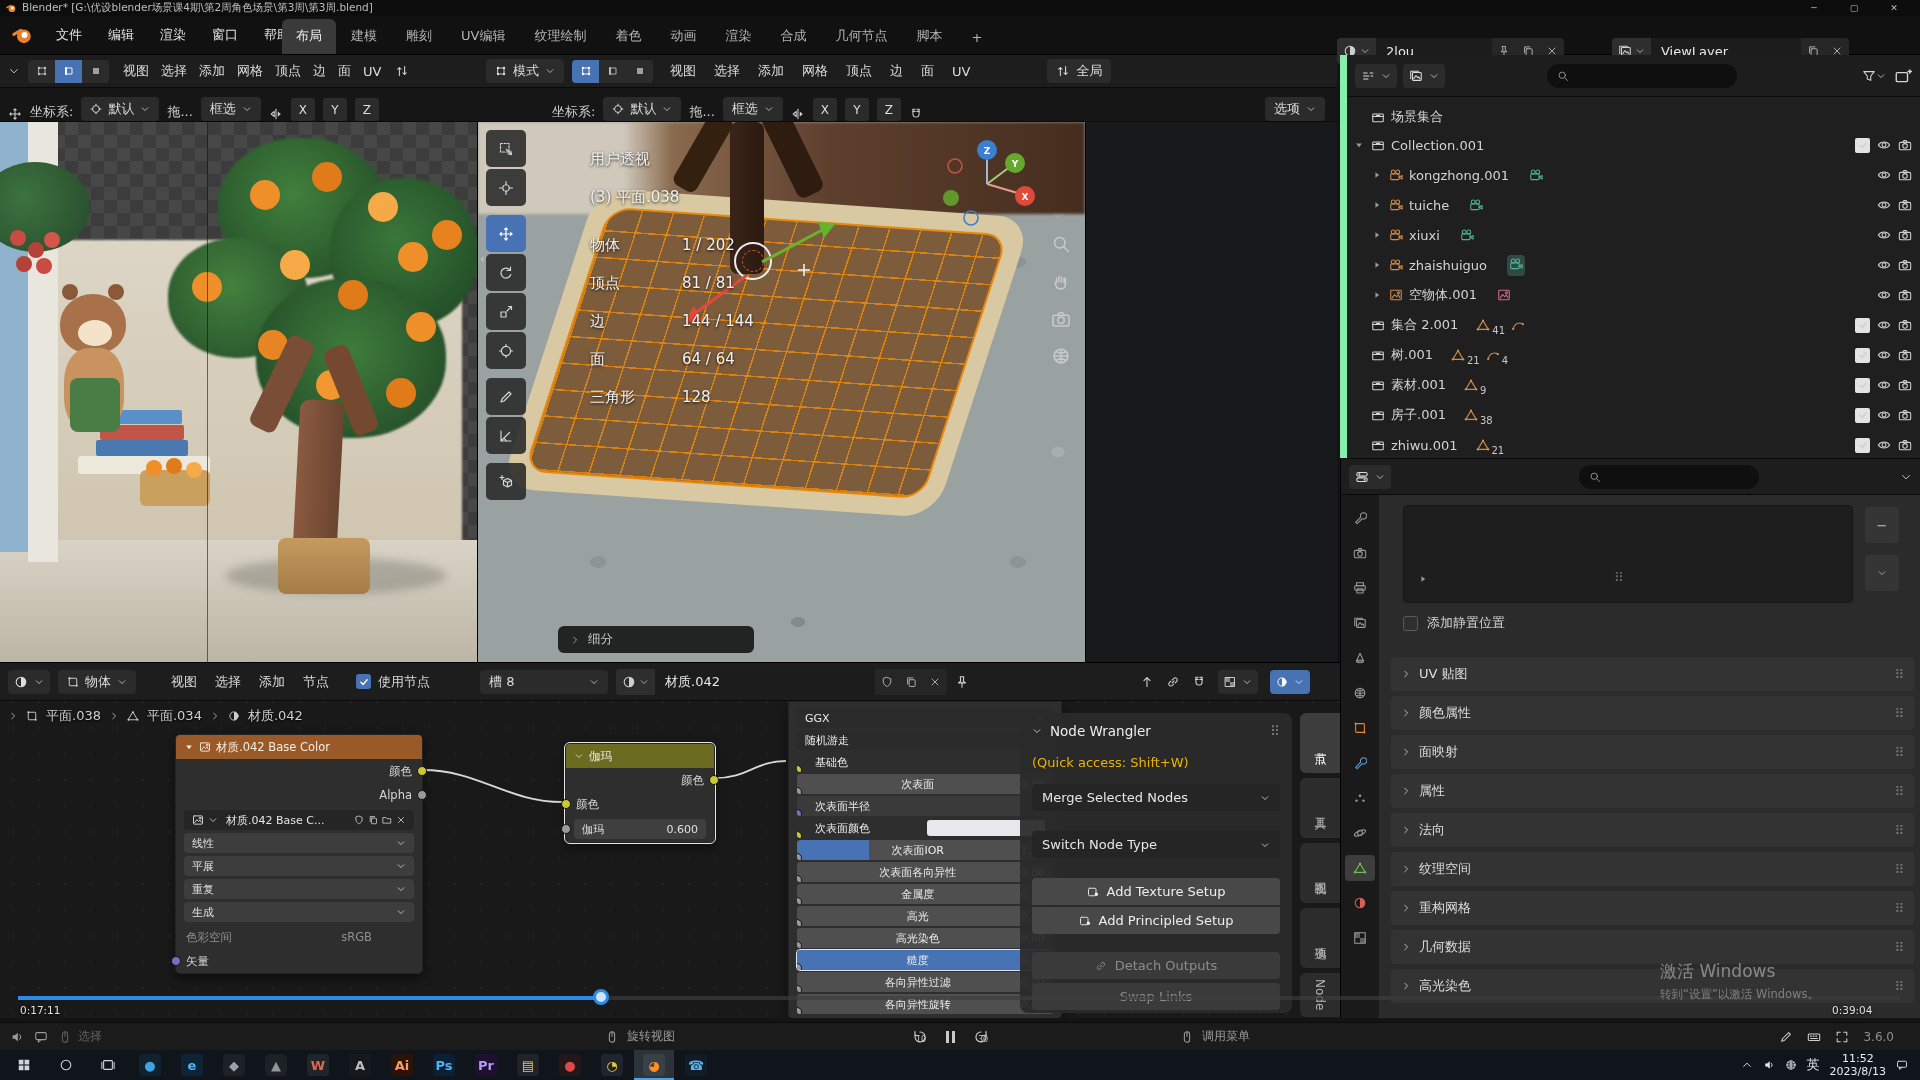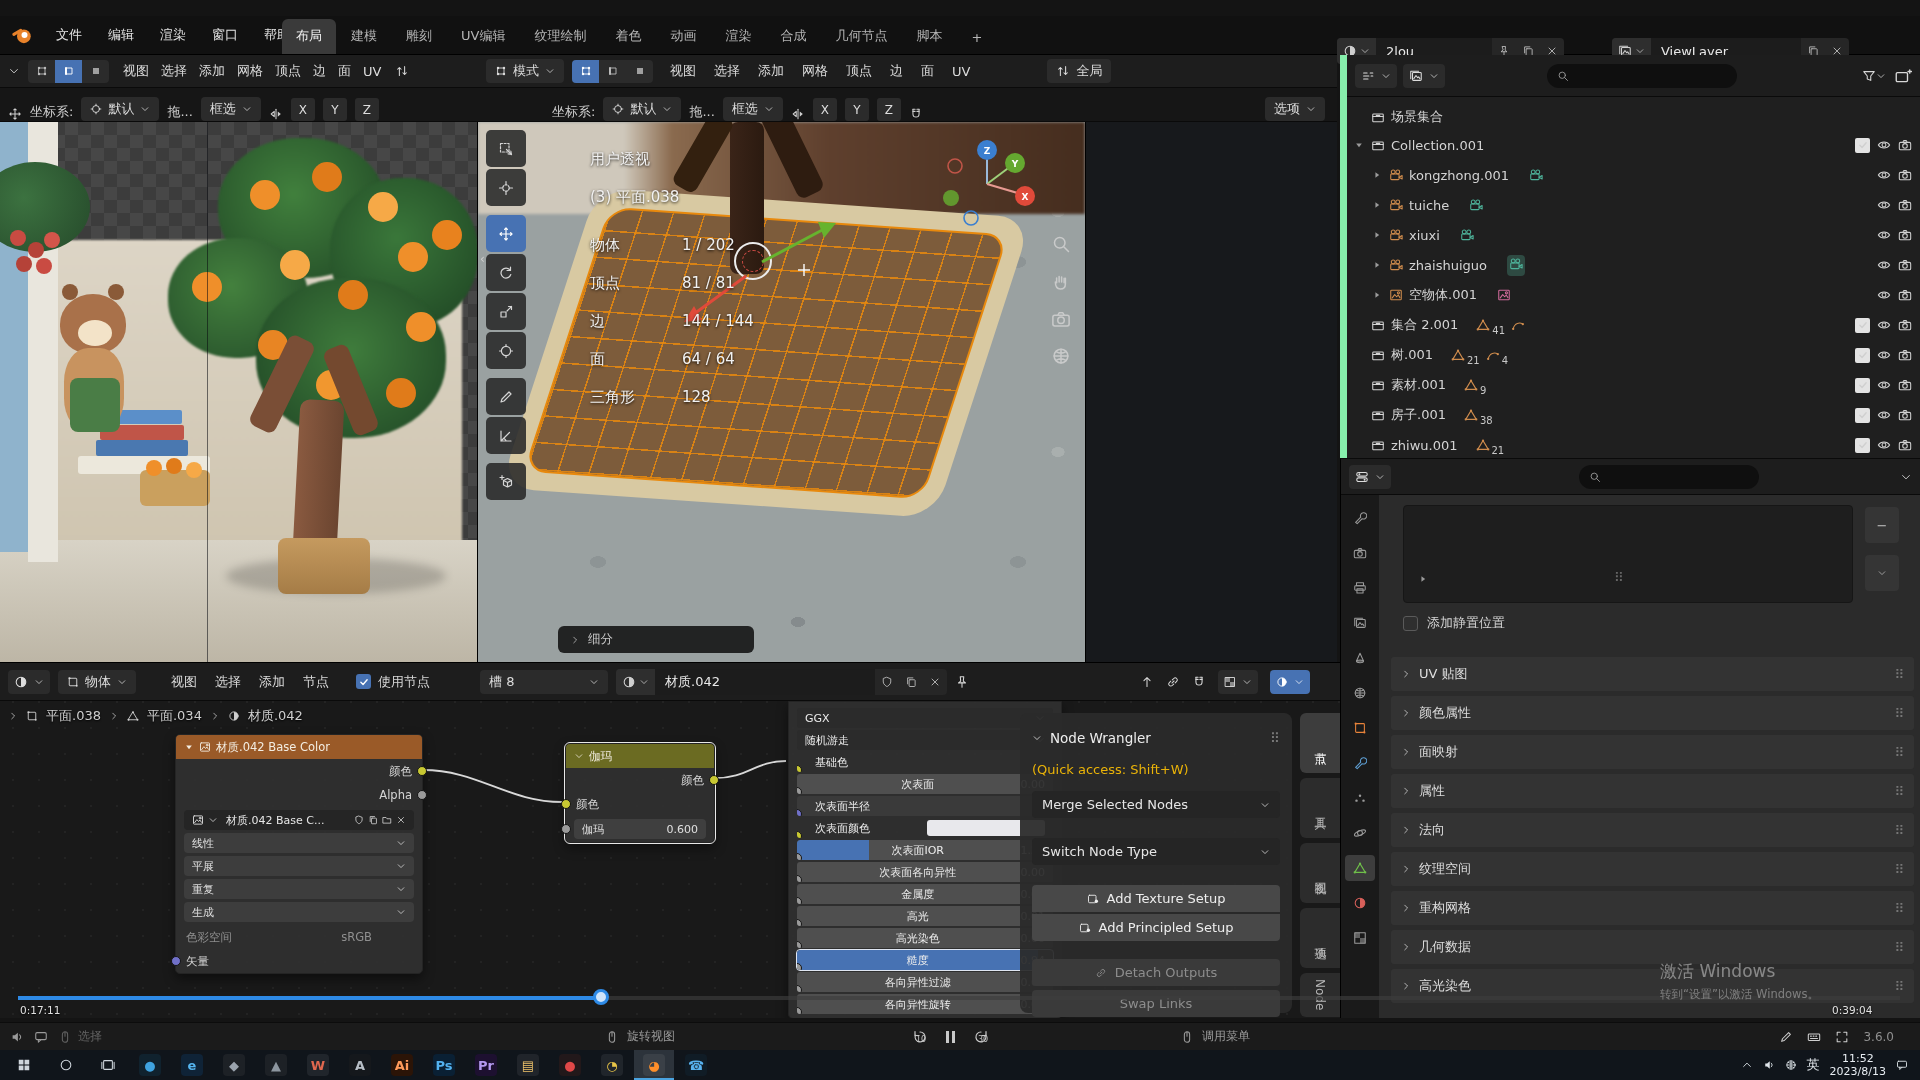--- a/index.html
+++ b/index.html
@@ -84,21 +84,21 @@
 .nrow.right{justify-content:flex-end}
 .sock{position:absolute;width:10px;height:10px;border-radius:50%;border:1px solid #141414;top:50%;margin-top:-5px;z-index:4}
 .sock.l{left:-5px}.sock.r{right:-5px}
 .sk-y{background:#c8c832}.sk-g{background:#9a9a9a}.sk-v{background:#7070c8}
 .nfield{height:20px;background:#3d3d3d;border-radius:4px;display:flex;align-items:center;justify-content:space-between;padding:0 8px;margin:3px 8px;font-size:11px;color:#e0e0e0;position:relative}
 .prow{position:absolute;left:8px;right:8px;height:20px;background:#4f4f4f;border-radius:3px;display:flex;align-items:center;justify-content:space-between;padding:0 8px;font-size:11px;color:#ececec;overflow:hidden}
 .prow .fill{position:absolute;left:0;top:0;bottom:0;background:#4772b3;border-radius:3px 0 0 3px}
 .prow span{position:relative;z-index:2}
 .prow.dd{background:#2b2b2b}
 .prow.flat{background:#3a3a3a;justify-content:flex-start}
-.nw{position:absolute;left:1020px;top:50px;width:272px;height:300px;background:rgba(43,43,43,.94);border-radius:8px;padding:17px 12px;z-index:5}
+.nw{position:absolute;left:1020px;top:50px;width:272px;height:300px;background:rgba(43,43,43,.94);border-radius:8px;padding:10px 12px;z-index:5}
 .nwbtn{height:27px;border-radius:4px;display:flex;align-items:center;justify-content:center;gap:8px;font-size:13px}
 .nwdd{background:#252525;justify-content:space-between;padding:0 10px;color:#e6e6e6}
 .nwact{background:#484848;color:#eee}
 .nwdis{background:#3a3a3a;color:#8d8d8d}
 .ntabs{position:absolute;right:0;top:50px;width:40px;display:flex;flex-direction:column;gap:5px;z-index:5}
 .ntab{background:#2c2c2c;border-radius:6px 0 0 6px;color:#b8b8b8;writing-mode:vertical-rl;display:flex;align-items:center;justify-content:center;padding:12px 0;font-size:12px;height:60px}
 .ntab.active{background:#3d3d3d;color:#f2f2f2}
 .links{position:absolute;left:0;top:0;width:1340px;height:356px;z-index:2;pointer-events:none}
 
 .pbar-blue{left:18px;top:996px;height:4px;background:#2e8ae6;z-index:20}
@@ -120,20 +120,35 @@
 .watermark .w1{font-size:17px}
 .watermark .w2{font-size:11.5px;margin-top:4px;color:rgba(255,255,255,.36)}
 .art{position:absolute}
 .dim{color:#8f8f8f}
 </style>
 </head>
 <body>
 
 <div class="screen">
 
+  <div class="abs titlebar">
+    <span class="ic s10">
+        <svg viewBox="0 0 16 16">
+          <circle cx="9.5" cy="9" r="5.5" fill="#e8822a" stroke="none"></circle>
+          <circle cx="10" cy="8" r="2.4" fill="#fff" stroke="none"></circle>
+          <path d="M1.5 7.5 L7 4.2" stroke="#e8822a" stroke-width="2.4"></path>
+        </svg>
+      </span>
+    <span>Blender* [G:\优设blender场景课4期\第2周角色场景\第3周\第3周.blend]</span>
+    <span class="winbtns">
+      <span>─</span>
+      <span>▢</span>
+      <span>✕</span>
+    </span>
+  </div>
 
   <div class="abs topbar">
     <span class="ic s20 abs" style="left:12px;top:9px">
         <svg viewBox="0 0 16 16">
           <circle cx="9.5" cy="9" r="5.5" fill="#e8822a" stroke="none"></circle>
           <circle cx="10" cy="8" r="2.4" fill="#fff" stroke="none"></circle>
           <path d="M1.5 7.5 L7 4.2" stroke="#e8822a" stroke-width="2.4"></path>
         </svg>
       </span>
     <div class="menus">

